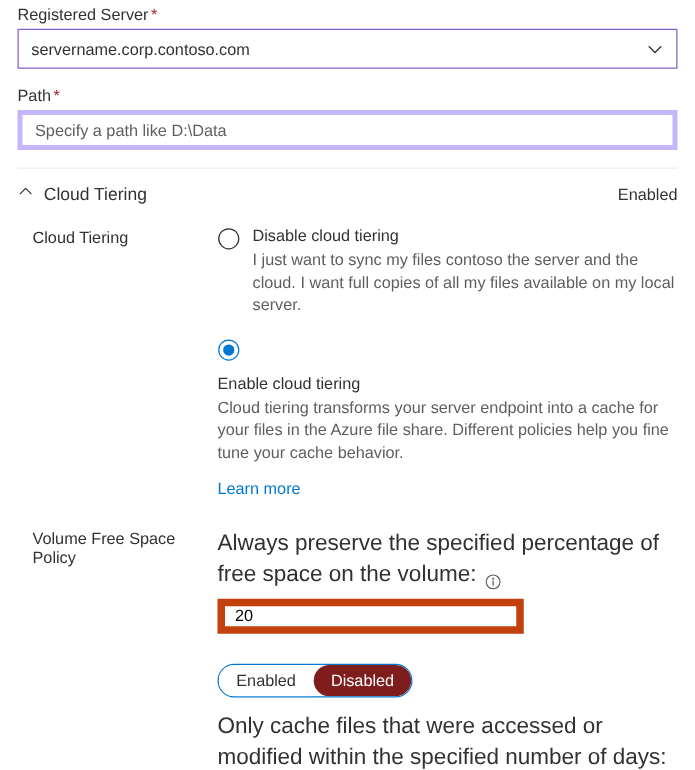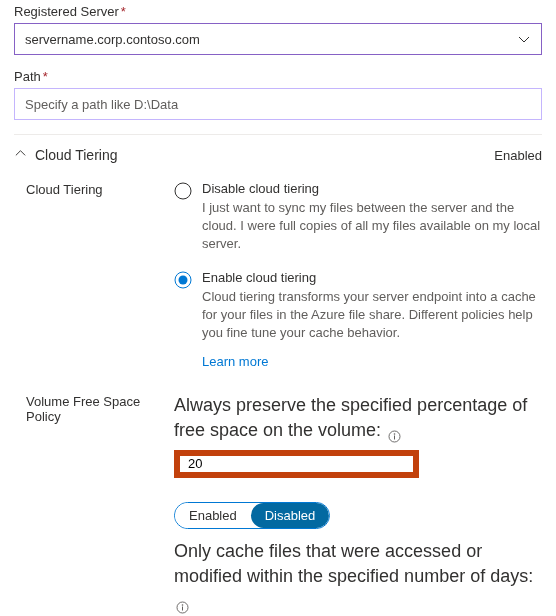--- a/index.html
+++ b/index.html
@@ -34,21 +34,21 @@
       background: #fff;
       display: flex;
       align-items: center;
       justify-content: space-between;
       cursor: pointer;
       color: #323130;
     }
     .text-input {
       width: 100%;
       height: 32px;
-      border: 1px solid #c4b5fd;
+      border: 4px solid #c4b5fd;
       padding: 0 10px;
       font-size: 13px;
       color: #323130;
     }
     .text-input::placeholder {
       color: #605e5c;
     }
     .field-block {
       margin-bottom: 14px;
     }
@@ -146,21 +146,21 @@
     .pill-option {
       padding: 5px 14px;
       font-size: 13px;
       cursor: pointer;
     }
     .pill-option.inactive {
       background: #fff;
       color: #323130;
     }
     .pill-option.active {
-      background: #0369a1;
+      background: #7f1d1d;
       color: #fff;
       border-radius: 16px;
     }
     .number-input {
       width: 245px;
       height: 28px;
       border: 6px solid #c2410c;
       padding: 0 8px;
       font-size: 13px;
     }
@@ -208,24 +208,24 @@
   <div class="row-label">Cloud Tiering</div>
   <div class="row-content">
     <div class="radio-option">
       <span class="radio-dot">
         <svg width="18" height="18" viewBox="0 0 18 18">
             <circle cx="9" cy="9" r="8" stroke="#323130" stroke-width="1" fill="none"></circle>
           </svg>
       </span>
       <div>
         <div class="radio-label">Disable cloud tiering</div>
-        <div class="radio-desc">I just want to sync my files between the server and the cloud. I were full copies of all my files available on my local server.</div>
+        <div class="radio-desc">I just want to sync my files contoso the server and the cloud. I want full copies of all my files available on my local server.</div>
       </div>
     </div>
-    <div class="radio-option" style="margin-bottom:0;">
+    <div class="radio-option" style="margin-bottom:0;flex-direction:column;">
       <span class="radio-dot">
         <svg width="18" height="18" viewBox="0 0 18 18">
             <circle cx="9" cy="9" r="8" stroke="#0078d4" stroke-width="1" fill="none"></circle>
             <circle cx="9" cy="9" r="4.5" fill="#0078d4"></circle>
           </svg>
       </span>
       <div>
         <div class="radio-label">Enable cloud tiering</div>
         <div class="radio-desc">Cloud tiering transforms your server endpoint into a cache for your files in the Azure file share. Different policies help you fine tune your cache behavior.</div>
         <a class="learn-link">Learn more</a>

